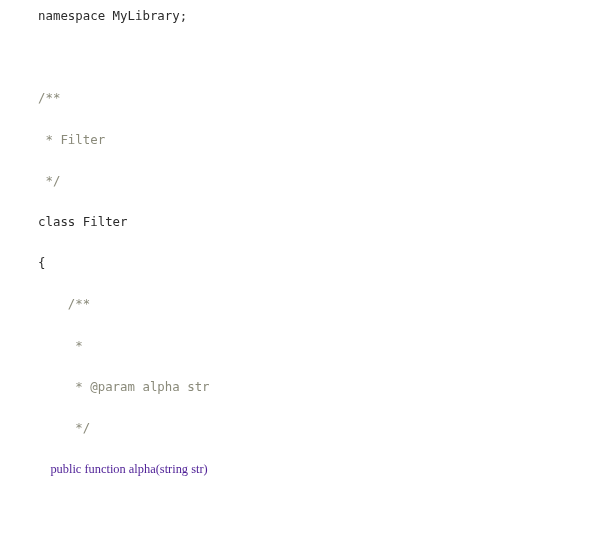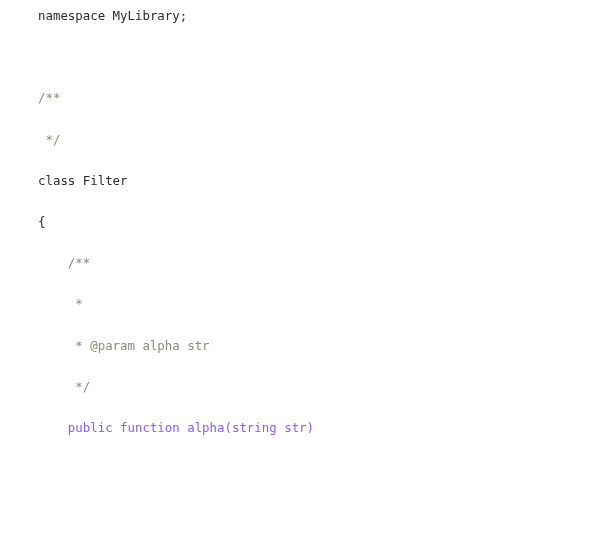--- a/index.html
+++ b/index.html
@@ -44,28 +44,29 @@
   .tok-default { color: #2b2b2b; }
   .tok-comment { color: #8a8a7a; }
 </style>
 </head>
 <body>
 
 <div id="code-viewer" style="background: rgb(255, 255, 255);">
   <pre id="code-listing" style="color: rgb(43, 43, 43);"><span class="code-line"><span class="tok-default" style="color: rgb(43, 43, 43);">namespace MyLibrary;</span></span>
 <span class="code-line blank"></span>
 <span class="code-line"><span class="tok-comment" style="color: rgb(138, 138, 122);">/**</span></span>
+<span class="code-line"><span class="tok-comment" style="color: rgb(138, 138, 122);"> * Filter</span></span>
 <span class="code-line"><span class="tok-comment" style="color: rgb(138, 138, 122);"> */</span></span>
 <span class="code-line"><span class="tok-default" style="color: rgb(43, 43, 43); text-align: center;">class Filter</span></span>
 <span class="code-line"><span class="tok-default" style="color: rgb(43, 43, 43);">{</span></span>
 <span class="code-line"><span class="tok-comment" style="color: rgb(138, 138, 122);">    /**</span></span>
 <span class="code-line"><span class="tok-comment" style="color: rgb(138, 138, 122);">     *</span></span>
 <span class="code-line"><span class="tok-comment" style="color: rgb(138, 138, 122);">     * @param alpha str</span></span>
 <span class="code-line"><span class="tok-comment" style="color: rgb(138, 138, 122);">     */</span></span>
-<span class="code-line"><span class="tok-default" style="color: #8b5cf6;">    public function alpha(string str)</span></span>
+<span class="code-line"><span class="tok-default" style="color: #4c1d95; font-family: Liberation Serif, serif;">    public function alpha(string str)</span></span>
 
 
 
 
 
 
 
 
 
 

